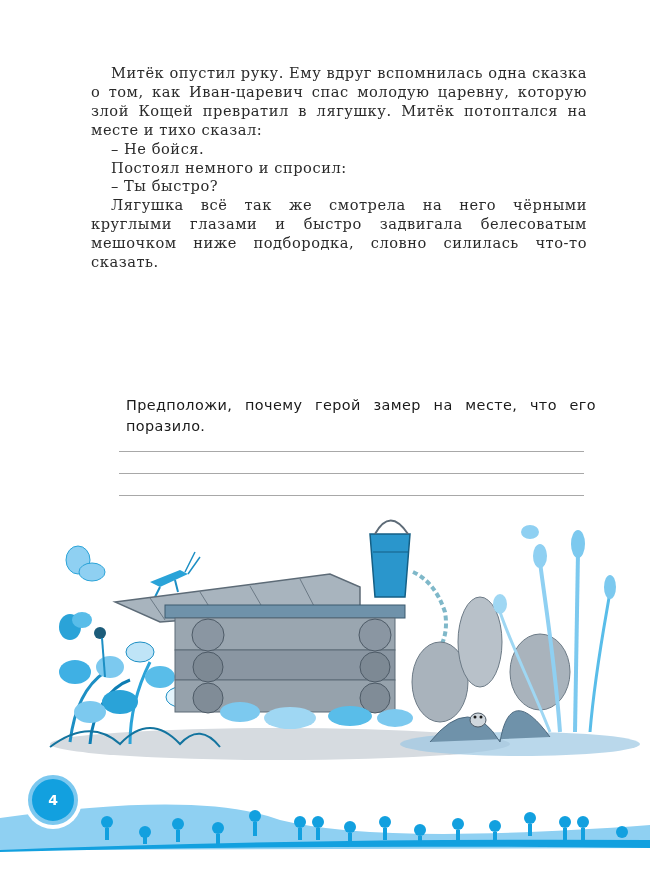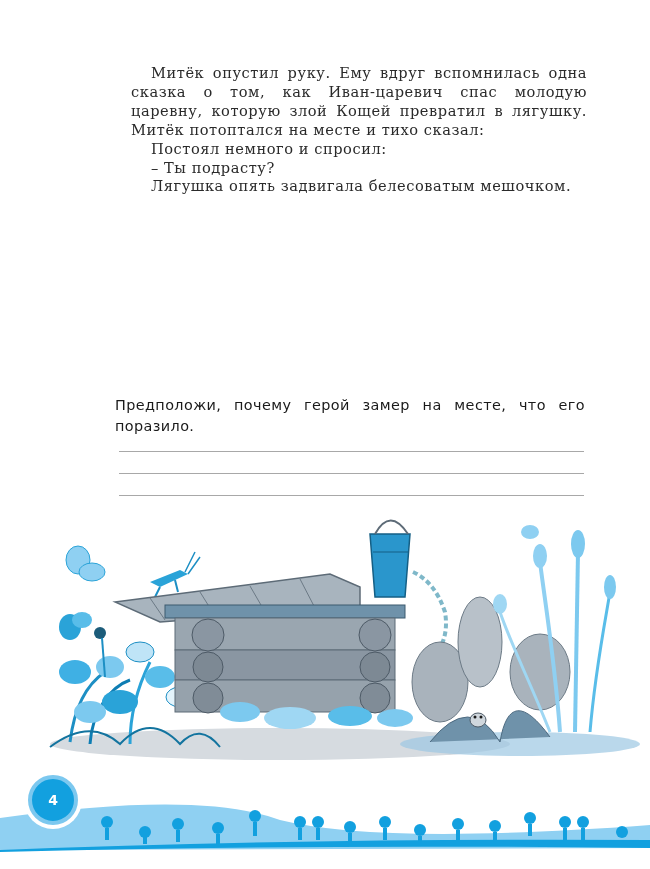--- a/index.html
+++ b/index.html
@@ -1,34 +1,35 @@
 <!DOCTYPE html>
 <html><head>
 <meta charset="utf-8">
 <style>
   html, body { margin: 0; padding: 0; background: #ffffff; }
   body { width: 650px; height: 869px; position: relative; overflow: hidden; font-family: "DejaVu Serif", serif; }
   .story { position: absolute; left: 91px; top: 64px; width: 496px; color: #2a2a2a; font-family: "DejaVu Serif", "Liberation Serif", serif; font-size: 14.6px; line-height: 18.9px; letter-spacing: 0.55px; }
   .story p { margin: 0; text-align: justify; text-align-last: left; }
-  .story p.indent { text-indent: 20px; margin-left: 40px; }
-  .task { position: absolute; left: 115px; top: 395px; width: 470px; color: #1a1a1a; font-family: "DejaVu Sans", "Liberation Sans", sans-serif; font-size: 14.4px; line-height: 21px; letter-spacing: 0.4px; }
+  .story p.indent { text-indent: 20px; }
+  .task { position: absolute; left: 126px; top: 395px; width: 470px; color: #1a1a1a; font-family: "DejaVu Sans", "Liberation Sans", sans-serif; font-size: 14.4px; line-height: 21px; letter-spacing: 0.4px; }
   .task p { margin: 0; text-align: justify; text-align-last: left; }
   .answer-line { position: absolute; left: 119px; width: 465px; height: 1px; background: #a8a8a8; }
   .illustration { position: absolute; left: 30px; top: 512px; width: 620px; height: 260px; }
   .footer { position: absolute; left: 0; top: 770px; width: 650px; height: 100px; }
   .page-badge { position: absolute; left: 28px; top: 775px; width: 42px; height: 42px; border-radius: 50%; background: #12a0df; border: 4px solid #7cc8ef; box-shadow: 0 0 0 4px #ffffff; display: flex; align-items: center; justify-content: center; color: #ffffff; font-family: "DejaVu Sans", sans-serif; font-weight: bold; font-size: 14px; }
 </style>
 </head>
 <body>
 
 <div class="story">
   <p class="indent">Митёк опустил руку. Ему вдруг вспомнилась одна сказка о том, как Иван-царевич спас молодую царевну, которую злой Кощей превратил в лягушку. Митёк потоптался на месте и тихо сказал:</p>
+  <p class="indent">– Не бойся.</p>
   <p class="indent">Постоял немного и спросил:</p>
-  <p class="indent">– Ты подрасту?</p>
-  <p class="indent">Лягушка опять задвигала белесоватым мешочком.</p>
+  <p class="indent">– Ты быстро?</p>
+  <p class="indent">Лягушка всё так же смотрела на него чёрными круглыми глазами и быстро задвигала белесоватым мешочком ниже подбородка, словно силилась что-то сказать.</p>
 </div>
 
 <div class="task">
   <p>Предположи, почему герой замер на месте, что его поразило.</p>
 </div>
 
 <div class="answer-line" style="top:451px"></div>
 <div class="answer-line" style="top:473px"></div>
 <div class="answer-line" style="top:495px"></div>
 

